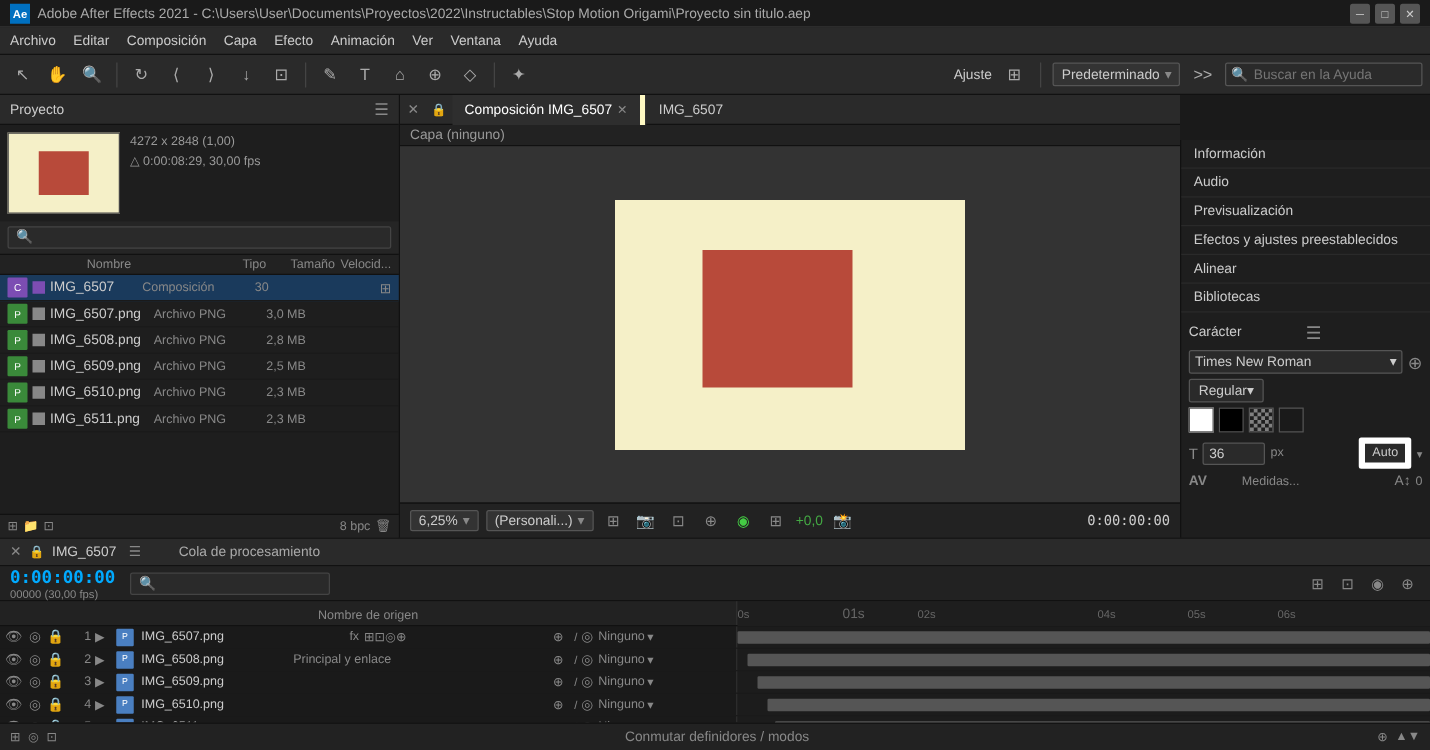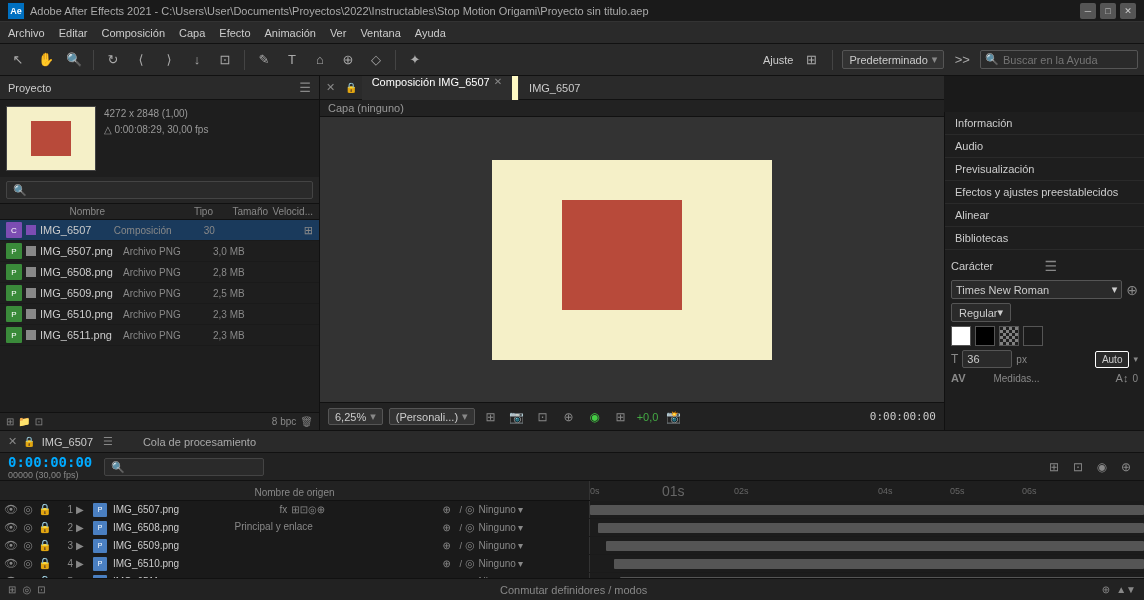--- a/index.html
+++ b/index.html
@@ -47,21 +47,21 @@
     .file-icon.png { background: #3a8a3a; }
     .color-dot { width: 10px; height: 10px; background: #888; margin-right: 4px; flex-shrink: 0; }
     .file-name { flex: 1; font-size: 11px; color: #ccc; }
     .file-type { width: 90px; font-size: 10px; color: #888; }
     .file-size { width: 55px; font-size: 10px; color: #888; }
     .file-speed { width: 45px; font-size: 10px; color: #888; }
 
     
     #comp-viewer { flex: 1; background: #1a1a1a; display: flex; flex-direction: column; }
     #comp-tabs { display: flex; align-items: center; background: #2a2a2a; border-bottom: 1px solid #111; height: 24px; }
-    .comp-tab { display: flex; padding: 0 10px; height: 24px; background: #1e1e1e; border-right: 6px solid #fef9c3; font-size: 11px; color: #ccc; cursor: pointer; gap: 4px; }
+    .comp-tab { display: flex; align-items: center; padding: 0 10px; height: 24px; background: #1e1e1e; border-right: 4px solid #fef9c3; font-size: 11px; color: #ccc; cursor: pointer; gap: 4px; }
     .comp-tab.active { background: #2e2e2e; color: #fff; }
     .tab-close { font-size: 10px; color: #888; cursor: pointer; }
     .comp-header-row { display: flex; align-items: center; background: #222; padding: 2px 8px; border-bottom: 1px solid #111; font-size: 11px; color: #999; gap: 8px; }
     .comp-header-row .layer-info { flex: 1; }
     #canvas-area { flex: 1; display: flex; align-items: center; justify-content: center; background: #333; }
     .canvas-frame { background: #f5f0c8; width: 280px; height: 200px; display: flex; align-items: center; justify-content: center; position: relative; }
     .canvas-rect { width: 120px; height: 110px; background: #b84a3a; position: absolute; top: 40px; left: 70px; }
     #comp-controls { display: flex; align-items: center; background: #222; padding: 3px 8px; border-top: 1px solid #111; gap: 6px; height: 28px; }
     .zoom-dropdown { display: flex; align-items: center; background: #333; border: 1px solid #555; padding: 1px 6px; font-size: 11px; color: #ccc; cursor: pointer; border-radius: 2px; }
     .ctrl-btn { width: 20px; height: 20px; background: transparent; border: none; color: #888; cursor: pointer; display: flex; align-items: center; justify-content: center; font-size: 12px; }
@@ -77,21 +77,21 @@
     .font-row { display: flex; align-items: center; gap: 4px; margin-bottom: 4px; }
     .font-select { flex: 1; background: #2a2a2a; border: 1px solid #555; color: #ccc; font-size: 11px; padding: 2px 4px; border-radius: 2px; }
     .font-style { width: 60px; background: #2a2a2a; border: 1px solid #555; color: #ccc; font-size: 11px; padding: 2px 4px; border-radius: 2px; }
     .color-swatch-area { display: flex; align-items: center; gap: 4px; margin-bottom: 4px; }
     .swatch-white { width: 20px; height: 20px; background: white; border: 1px solid #555; }
     .swatch-black { width: 20px; height: 20px; background: black; border: 1px solid #555; }
     .swatch-transparent { width: 20px; height: 20px; background: repeating-conic-gradient(#808080 0% 25%, transparent 0% 50%) 0 0 / 6px 6px; border: 1px solid #555; }
     .size-row { display: flex; align-items: center; gap: 4px; margin-bottom: 4px; }
     .size-input { width: 50px; background: #2a2a2a; border: 1px solid #555; color: #ccc; font-size: 11px; padding: 2px 4px; border-radius: 2px; }
     .size-unit { font-size: 10px; color: #888; }
-    .auto-btn { background: #2a2a2a; border: 1px solid #ffffff; color: #ccc; font-size: 10px; padding: 2px 6px; cursor: pointer; border-radius: 2px; }
+    .auto-btn { background: #2a2a2a; border: 5px solid #ffffff; color: #ccc; font-size: 10px; padding: 2px 6px; cursor: pointer; border-radius: 2px; }
     .metrics-row { display: flex; align-items: center; gap: 4px; font-size: 10px; color: #888; }
 
     
     #bottom { height: 170px; background: #1a1a1a; border-top: 1px solid #111; display: flex; flex-direction: column; }
     #timeline-header { display: flex; align-items: center; background: #2a2a2a; padding: 2px 8px; border-bottom: 1px solid #111; height: 22px; gap: 6px; }
     .timeline-title { font-size: 11px; color: #ccc; }
     .queue-label { font-size: 11px; color: #aaa; margin-left: 20px; }
     #timeline-controls { display: flex; align-items: center; background: #222; padding: 2px 8px; height: 28px; gap: 4px; border-bottom: 1px solid #111; }
     .timecode-big { font-family: monospace; font-size: 14px; color: #0af; font-weight: bold; }
     .fps-label { font-size: 9px; color: #888; }
@@ -379,21 +379,21 @@
       <span style="flex:1;">Nombre de origen</span>
       <span style="width:30px; display:flex; gap:4px;">
         <span>fx</span>
         <span>⊞⊡◎⊕</span>
       </span>
       <span style="width:120px;">Principal y enlace</span>
     </div>
     <div class="tl-right" style="position:relative; height:20px;">
       <div style="position:absolute; top:0; left:0; width:100%; height:100%; display:flex; align-items:center; padding:0 4px;">
         <span style="position:absolute; left:0px; font-size:9px; color:#666;">0s</span>
-        <span style="position:absolute; left:72px; font-size:14px; color:#666;">01s</span>
+        <span style="position:absolute; left:84px; font-size:11px; color:#666;">01s</span>
         <span style="position:absolute; left:144px; font-size:9px; color:#666;">02s</span>
         <span style="position:absolute; left:216px; font-size:9px; color:#666;margin-top:27px;">03s</span>
         <span style="position:absolute; left:288px; font-size:9px; color:#666;">04s</span>
         <span style="position:absolute; left:360px; font-size:9px; color:#666;">05s</span>
         <span style="position:absolute; left:432px; font-size:9px; color:#666;">06s</span>
       </div>
     </div>
   </div>
   <div id="layers-area">
 

